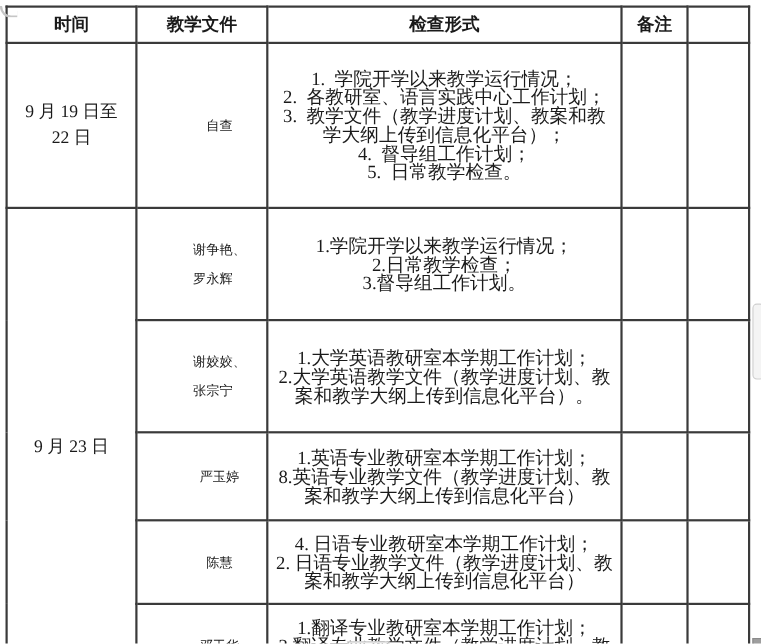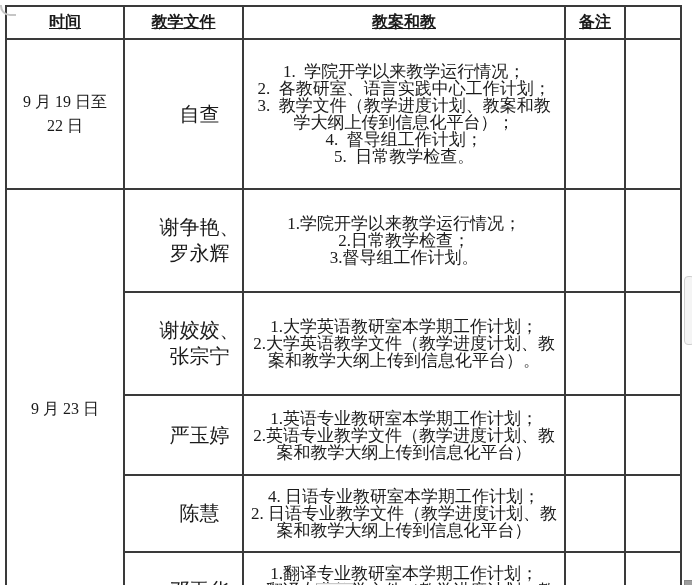--- a/index.html
+++ b/index.html
@@ -28,32 +28,31 @@
     border: 2px solid #3a3a3a;
     padding: 0;
     vertical-align: middle;
     overflow: hidden;
   }
   .doc-table th {
     font-size: 16px;
     font-weight: bold;
     text-align: center;
     height: 31px;
-    text-decoration: underline;
   }
   .cell-center {
     text-align: center;
     font-size: 16px;
     line-height: 24px;
     white-space: pre-wrap;
   }
   .name-block {
     display: inline-block;
-    text-align: center;
-    font-size: 20px;
+    text-align: left;
+    font-size: 12px;
     line-height: 26px;
     white-space: pre-wrap;
   }
   .content-cell {
     font-size: 17px;
     line-height: 17px;
     padding: 2px 4px 2px 7px;
     white-space: pre-wrap;
     text-align: center;
   }
@@ -120,21 +119,21 @@
       <col style="width:119px">
       <col style="width:322px">
       <col style="width:60px">
       <col style="width:56px">
     </colgroup>
 
     <tbody>
         <tr class="r-header">
       <th>时间</th>
       <th>教学文件</th>
-      <th>教案和教</th>
+      <th>检查形式</th>
       <th>备注</th>
       <th></th>
     </tr>
 
     <tr class="r1">
       <td class="cell-center">9 月 19 日至
 22 日</td>
       <td class="cell-center">
         <span class="name-block">自查</span>
       </td>
@@ -171,21 +170,21 @@
 案和教学大纲上传到信息化平台）。</td>
       <td></td>
       <td></td>
     </tr>
 
     <tr class="r4">
       <td class="cell-center">
         <span class="name-block">严玉婷</span>
       </td>
       <td class="content-cell">1.英语专业教研室本学期工作计划；
-2.英语专业教学文件（教学进度计划、教
+8.英语专业教学文件（教学进度计划、教
 案和教学大纲上传到信息化平台）</td>
       <td></td>
       <td></td>
     </tr>
 
     <tr class="r5">
       <td class="cell-center">
         <span class="name-block">陈慧</span>
       </td>
       <td class="content-cell">4. 日语专业教研室本学期工作计划；

